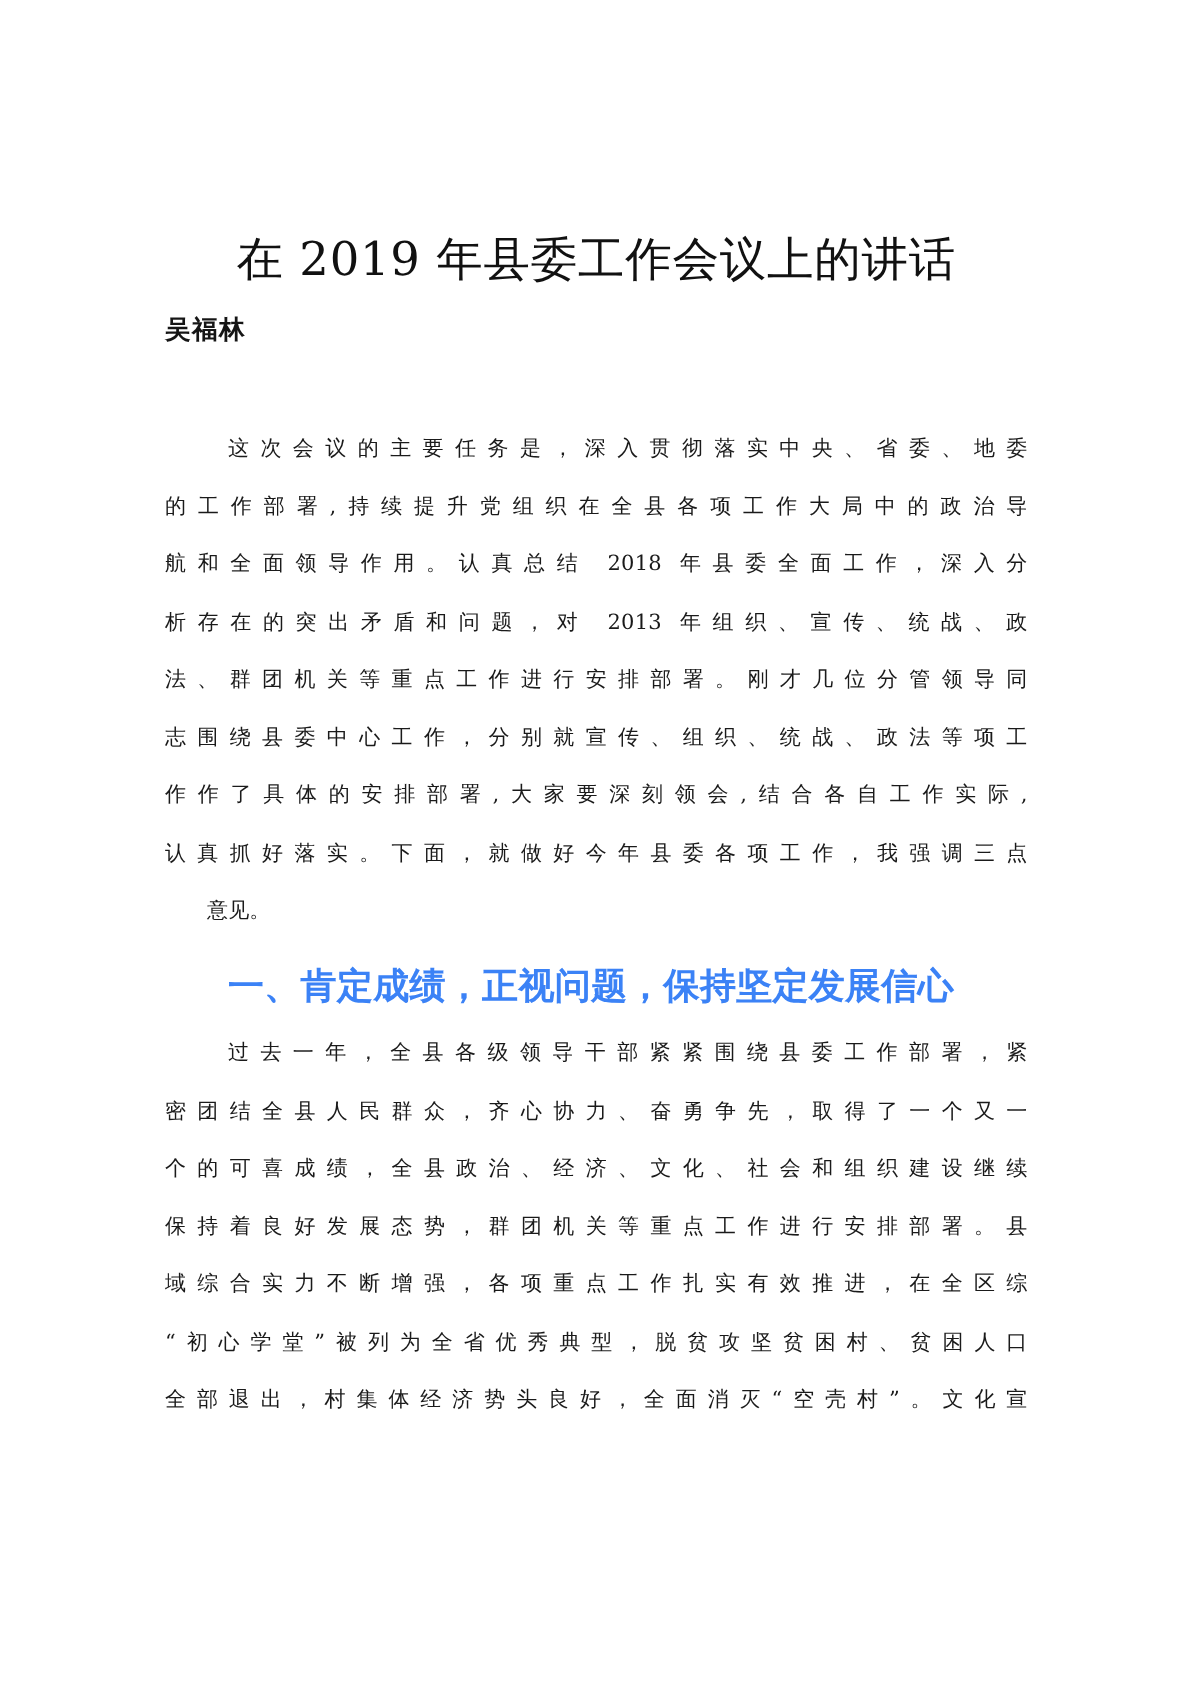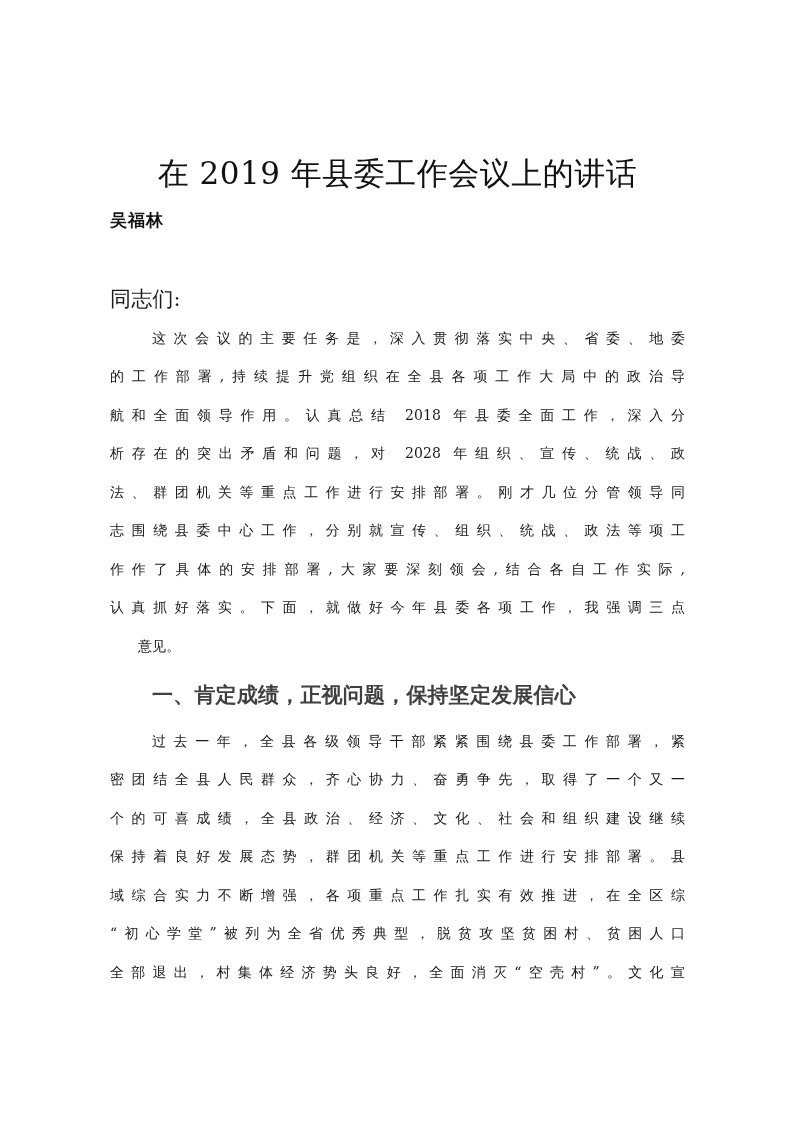--- a/index.html
+++ b/index.html
@@ -71,25 +71,25 @@
     text-align-last: left;
     text-justify: inter-character;
     letter-spacing: 0.1px;
   }
 
   .section-heading {
     margin: 0;
     padding-top: 11px;
     padding-bottom: 7px;
     font-family: "DejaVu Sans", "Liberation Sans", sans-serif;
-    font-size: 21px;
+    font-size: 24px;
     font-weight: 700;
     line-height: 38.5px;
     text-indent: 42px;
-    color: #404040;
+    color: #3b82f6;
     letter-spacing: 0.2px;
   }
 
   
   .jline {
     display: block;
     width: 100%;
     text-align: justify;
     text-align-last: justify;
   }
@@ -106,27 +106,26 @@
 
 <div class="page">
   <div class="content">
 
     <h1 class="doc-title">在 2019 年县委工作会议上的讲话</h1>
 
     <div class="doc-author">吴福林</div>
 
     <div class="body-block">
 
-      <p class="salutation">同志们:</p>
 
       <p class="para">
         <span class="jline" style="text-indent: 42px;"><span>这次会议的主要任务是，深入贯彻落实中央、省委、地委</span></span>
         <span class="jline"><span>的工作部署,持续提升党组织在全县各项工作大局中的政治导</span></span>
         <span class="jline"><span>航和全面领导作用。认真总结 2018 年县委全面工作，深入分</span></span>
-        <span class="jline"><span>析存在的突出矛盾和问题，对 2028 年组织、宣传、统战、政</span></span>
+        <span class="jline"><span>析存在的突出矛盾和问题，对 2013 年组织、宣传、统战、政</span></span>
         <span class="jline"><span>法、群团机关等重点工作进行安排部署。刚才几位分管领导同</span></span>
         <span class="jline"><span>志围绕县委中心工作，分别就宣传、组织、统战、政法等项工</span></span>
         <span class="jline"><span>作作了具体的安排部署,大家要深刻领会,结合各自工作实际,</span></span>
         <span class="jline"><span>认真抓好落实。下面，就做好今年县委各项工作，我强调三点</span></span>
         <span class="jline ragged"><span>意见。</span></span>
       </p>
 
       <h2 class="section-heading">一、肯定成绩，正视问题，保持坚定发展信心</h2>
 
       <p class="para">

